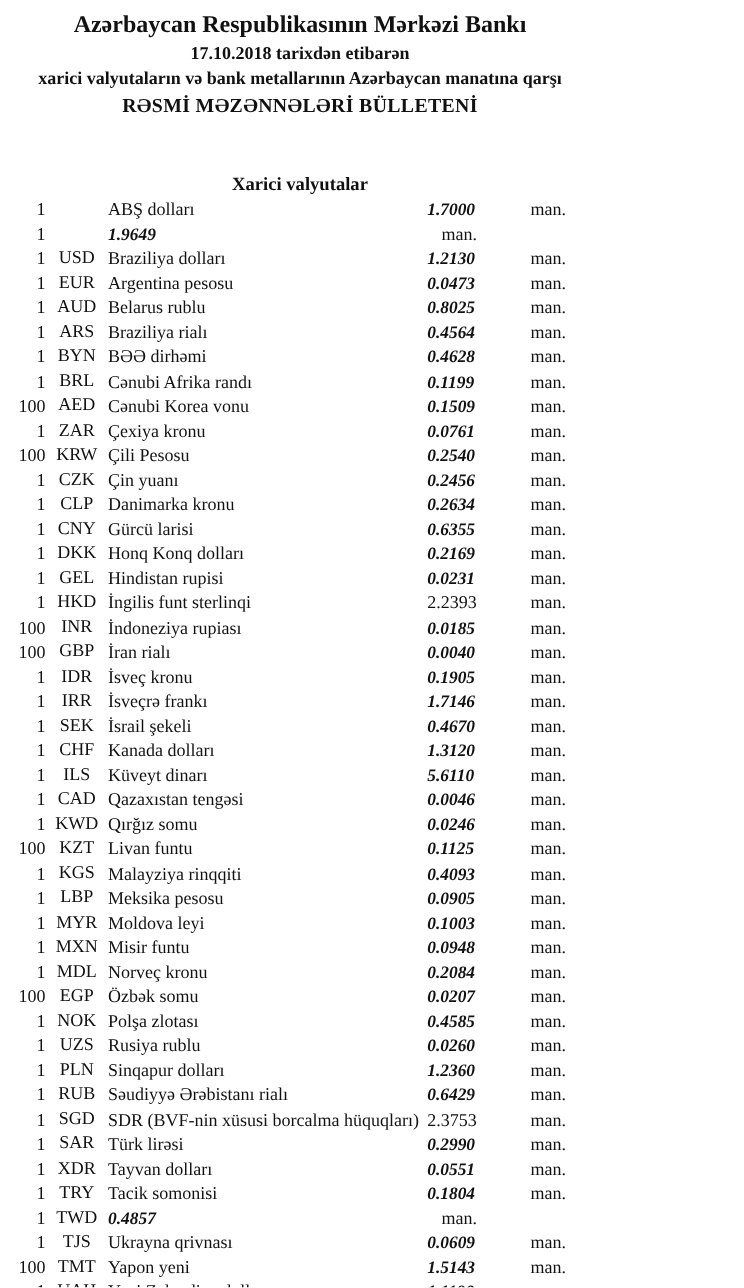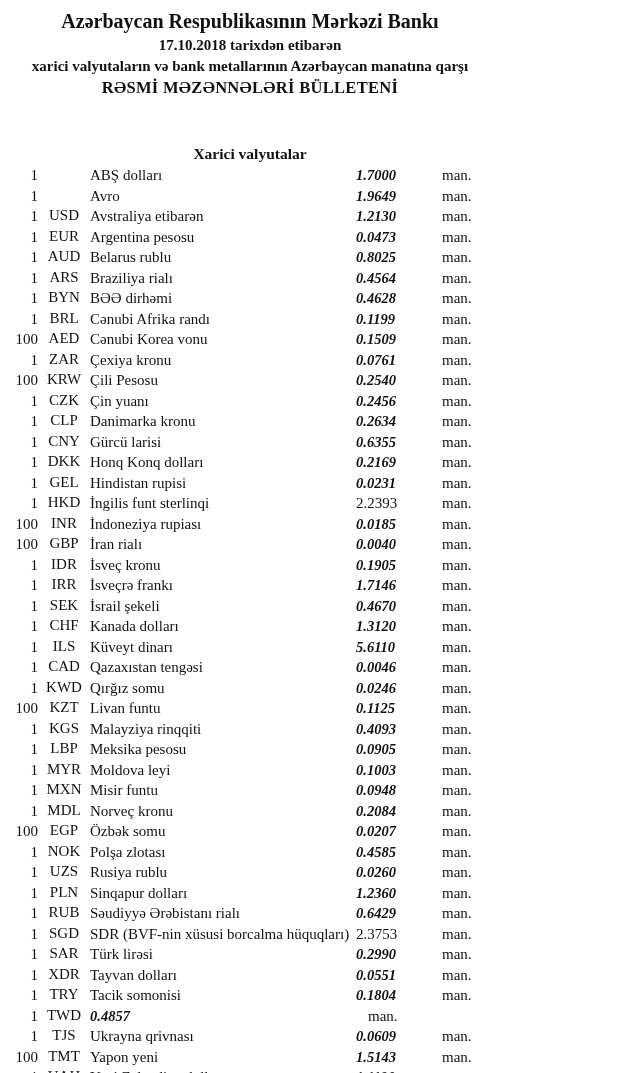--- a/index.html
+++ b/index.html
@@ -104,29 +104,28 @@
     <span class="cell-qty">1</span>
     <span class="cell-code">USD</span>
     <span class="cell-name">ABŞ dolları</span>
     <span class="cell-rate">1.7000</span>
     <span class="cell-unit">man.</span>
   </div>
 
   <div class="rate-row">
     <span class="cell-qty">1</span>
     <span class="cell-code">EUR</span>
-    <span class="cell-name">Avro</span>
     <span class="cell-rate">1.9649</span>
     <span class="cell-unit">man.</span>
   </div>
 
   <div class="rate-row">
     <span class="cell-qty">1</span>
     <span class="cell-code">AUD</span>
-    <span class="cell-name">Avstraliya etibarən</span>
+    <span class="cell-name">Braziliya dolları</span>
     <span class="cell-rate">1.2130</span>
     <span class="cell-unit">man.</span>
   </div>
 
   <div class="rate-row">
     <span class="cell-qty">1</span>
     <span class="cell-code">ARS</span>
     <span class="cell-name">Argentina pesosu</span>
     <span class="cell-rate">0.0473</span>
     <span class="cell-unit">man.</span>

